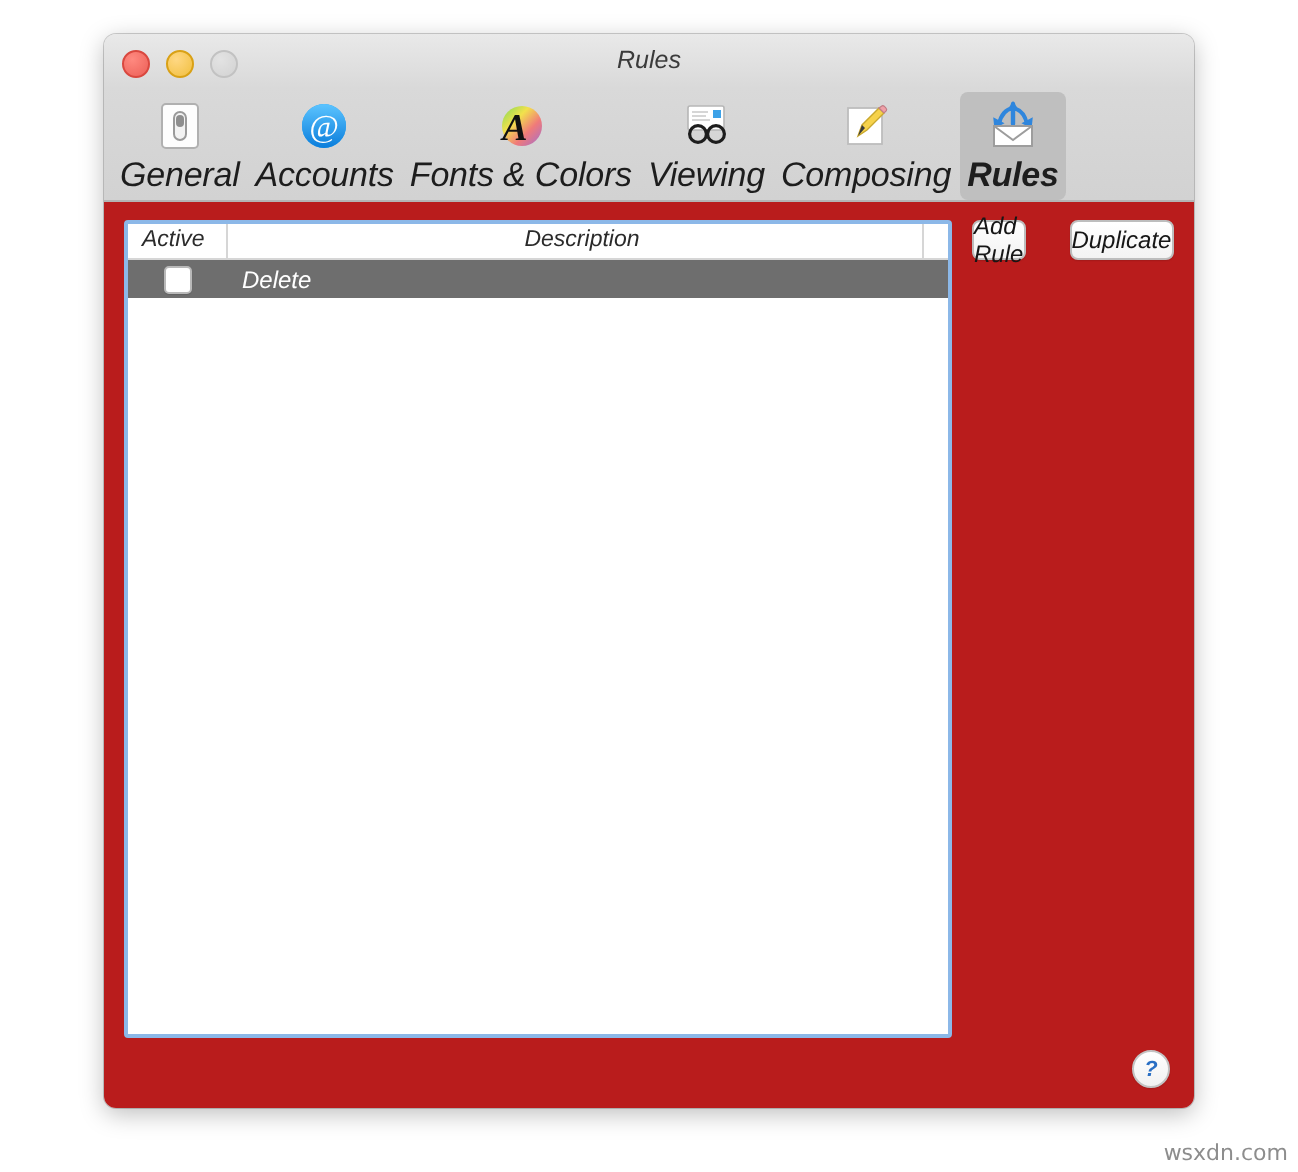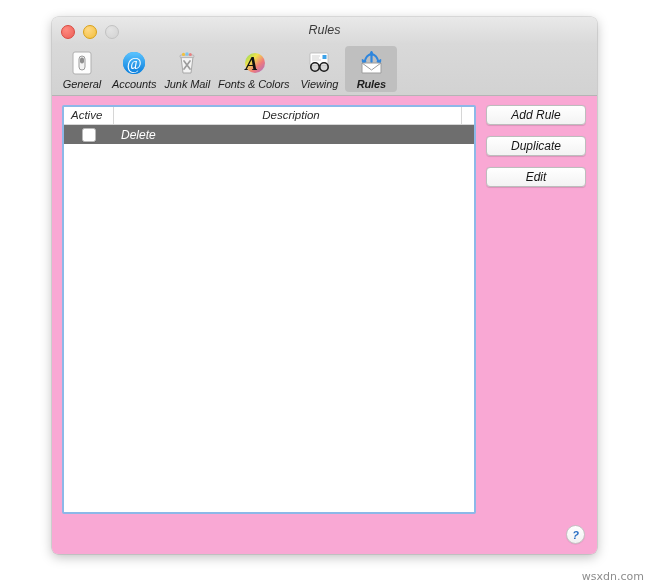--- a/index.html
+++ b/index.html
@@ -85,33 +85,33 @@
   }
   .tb-item.selected { background: #bfbfbf; }
   .tb-icon {
     width: 30px;
     height: 29px;
     display: flex;
     align-items: center;
     justify-content: center;
   }
   .tb-label {
-    font-size: 11px;
+    font-size: 17px;
     color: #1d1d1d;
     margin-top: 1px;
     white-space: nowrap;
     letter-spacing: -0.1px;
   }
   .tb-item.selected .tb-label { font-weight: 600; }
 
   
   #content {
     flex: 1 1 auto;
     position: relative;
-    background: #f9a8d4;
+    background: #b91c1c;
   }
 
   
   #table-wrap {
     position: absolute;
     left: 10px;
     top: 9px;
     width: 414px;
     height: 409px;
     background: #ffffff;
@@ -176,22 +176,22 @@
     white-space: nowrap;
   }
 
   
   #buttons {
     position: absolute;
     left: 434px;
     top: 9px;
     width: 100px;
     display: flex;
-    flex-direction: column;
-    gap: 11px;
+    flex-direction: row;
+    gap: 22px;
     justify-content: space-between;
   }
   .btn {
     height: 20px;
     background: linear-gradient(to bottom, #ffffff 0%, #f3f3f3 100%);
     border: 0.5px solid #bdbdbd;
     border-radius: 4px;
     font-size: 12px;
     color: #161616;
     font-family: "Liberation Sans", sans-serif;
@@ -271,33 +271,20 @@
               <stop offset="0%" stop-color="#5cc4ff"></stop>
               <stop offset="100%" stop-color="#0a7ddb"></stop>
             </linearGradient>
           </defs>
           <text x="13" y="18.5" font-family="Liberation Serif, serif" font-size="16" fill="#ffffff" text-anchor="middle">@</text>
         </svg>
       </span>
       <span class="tb-label">Accounts</span>
     </div>
 
-    <div class="tb-item">
-      <span class="tb-icon">
-        <svg width="26" height="26" viewBox="0 0 26 26">
-          <path d="M7 7 L9 23 L17 23 L19 7 Z" fill="#f4f4f4" stroke="#a8a8a8" stroke-width="1"></path>
-          <rect x="6" y="5" width="14" height="2.6" rx="1.2" fill="#d8d8d8" stroke="#a8a8a8" stroke-width="0.7"></rect>
-          <circle cx="9.5" cy="4.4" r="1.6" fill="#f0c040"></circle>
-          <circle cx="13" cy="4" r="1.7" fill="#7ec8f0"></circle>
-          <circle cx="16.3" cy="4.5" r="1.5" fill="#e98080"></circle>
-          <path d="M10 11 L16 19 M16 11 L10 19" stroke="#9d9d9d" stroke-width="1.7" stroke-linecap="round"></path>
-        </svg>
-      </span>
-      <span class="tb-label">Junk Mail</span>
-    </div>
 
     <div class="tb-item">
       <span class="tb-icon">
         <svg width="26" height="26" viewBox="0 0 26 26">
           <defs>
             <linearGradient id="cw1" x1="0" y1="0" x2="1" y2="1">
               <stop offset="0%" stop-color="#7ed957"></stop>
               <stop offset="35%" stop-color="#f2e14c"></stop>
               <stop offset="65%" stop-color="#f07a7a"></stop>
               <stop offset="100%" stop-color="#a06fd0"></stop>
@@ -319,20 +306,31 @@
           <line x1="6" y1="10" x2="15" y2="10" stroke="#c8c8c8" stroke-width="0.8"></line>
           <rect x="16.5" y="5" width="4" height="4" fill="#3da2e8"></rect>
           <circle cx="9" cy="17" r="4.2" fill="none" stroke="#1d1d1d" stroke-width="1.6"></circle>
           <circle cx="18" cy="17" r="4.2" fill="none" stroke="#1d1d1d" stroke-width="1.6"></circle>
           <line x1="13.2" y1="16" x2="13.8" y2="16" stroke="#1d1d1d" stroke-width="1.6"></line>
         </svg>
       </span>
       <span class="tb-label">Viewing</span>
     </div>
 
+    <div class="tb-item">
+      <span class="tb-icon">
+        <svg width="26" height="26" viewBox="0 0 26 26">
+          <rect x="4" y="4" width="17" height="18" fill="#ffffff" stroke="#bdbdbd" stroke-width="0.9"></rect>
+          <path d="M9 18 L11 12.5 L19.5 4 L22 6.5 L13.5 15 Z" fill="#f6d24b" stroke="#c9a82e" stroke-width="0.7"></path>
+          <path d="M19.5 4 L22 6.5 L23.2 5.3 Q23.6 4.6 22.9 3.9 L22.1 3.1 Q21.4 2.5 20.7 3.1 Z" fill="#f0a0a8" stroke="#c07e86" stroke-width="0.6"></path>
+          <path d="M9 18 L11 12.5 L12.5 14 Z" fill="#3b3b3b"></path>
+        </svg>
+      </span>
+      <span class="tb-label">Composing</span>
+    </div>
 
 
     <div class="tb-item selected">
       <span class="tb-icon">
         <svg width="27" height="26" viewBox="0 0 27 26">
           <g fill="#2f86dd" stroke="#2f86dd" stroke-width="1">
             <path d="M13.5 2 L13.5 12" stroke-width="2.2" stroke-linecap="round"></path>
             <path d="M13.5 1.5 L11.3 5 L15.7 5 Z"></path>
             <path d="M13.5 4 Q8 5 6.5 12" stroke-width="2" fill="none" stroke-linecap="round"></path>
             <path d="M4.2 9.5 L4.6 13.5 L8.2 11.6 Z"></path>

